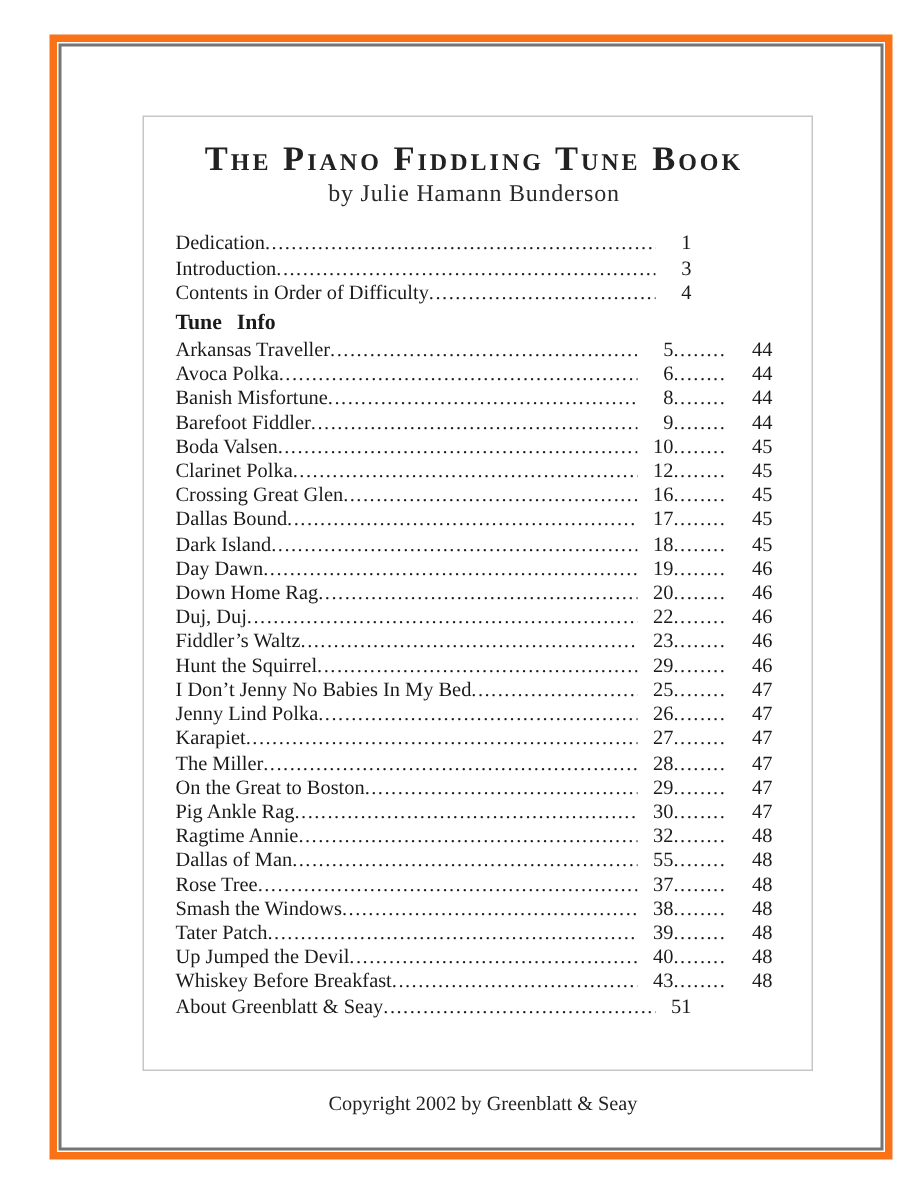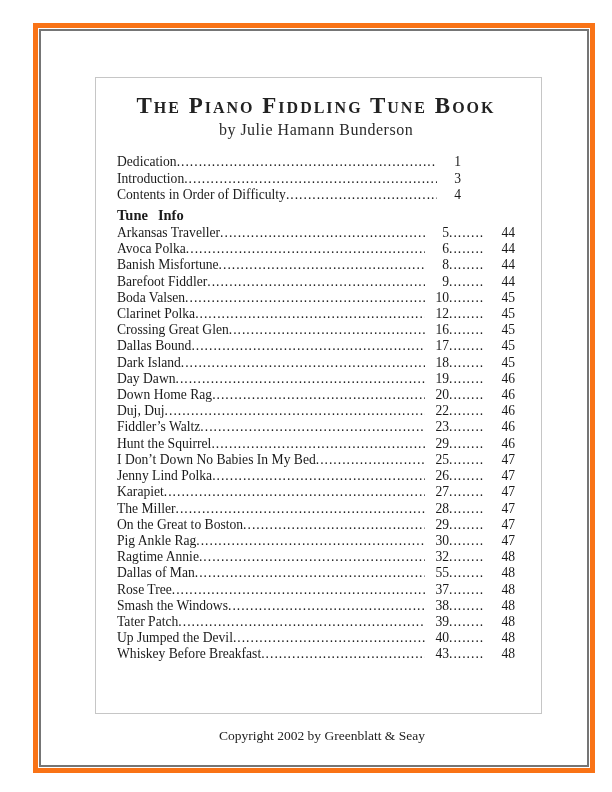--- a/index.html
+++ b/index.html
@@ -233,21 +233,21 @@
 
   <div class="row">
     <span class="entry-title">Hunt the Squirrel</span>
     <span class="leader"></span>
     <span class="num tune-num">29</span>
     <span class="middots"></span>
     <span class="num info-num">46</span>
   </div>
 
   <div class="row">
-    <span class="entry-title">I Don’t Down No Babies In My Bed</span>
+    <span class="entry-title">I Don’t Jenny No Babies In My Bed</span>
     <span class="leader"></span>
     <span class="num tune-num">25</span>
     <span class="middots"></span>
     <span class="num info-num">47</span>
   </div>
 
   <div class="row">
     <span class="entry-title">Jenny Lind Polka</span>
     <span class="leader"></span>
     <span class="num tune-num">26</span>
@@ -340,20 +340,26 @@
     <span class="leader"></span>
     <span class="num tune-num">43</span>
     <span class="middots"></span>
     <span class="num info-num">48</span>
   </div>
 </div>
 
           <div>
 
 
+  <div class="row">
+    <span class="entry-title">About Greenblatt &amp; Seay</span>
+    <span class="leader"></span>
+    <span class="num tune-num">51</span>
+    <span class="spacer-end"></span>
+  </div>
 </div>
         </div>
       </div>
 
       <div class="copyright">Copyright 2002 by Greenblatt &amp; Seay</div>
 
     </div>
   </div>
 </div>
 

